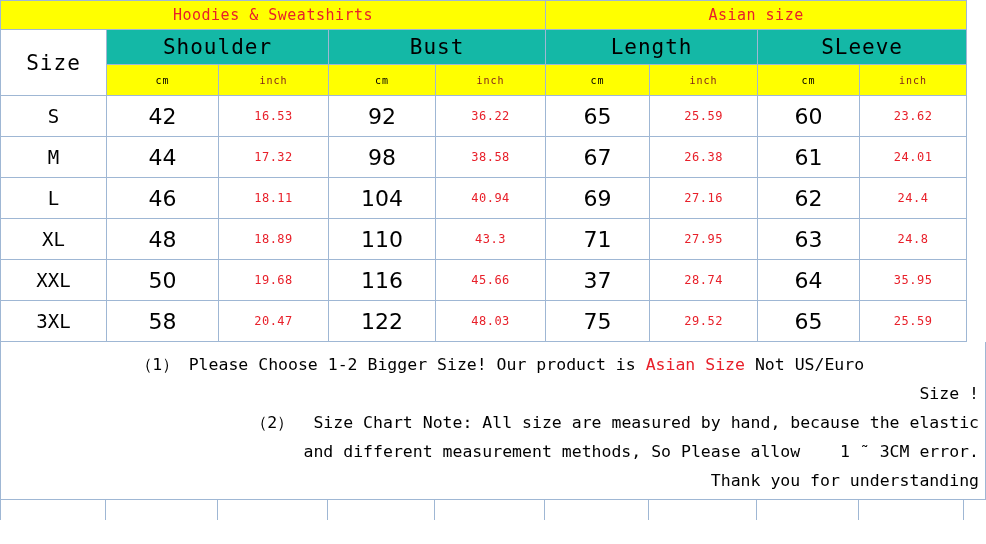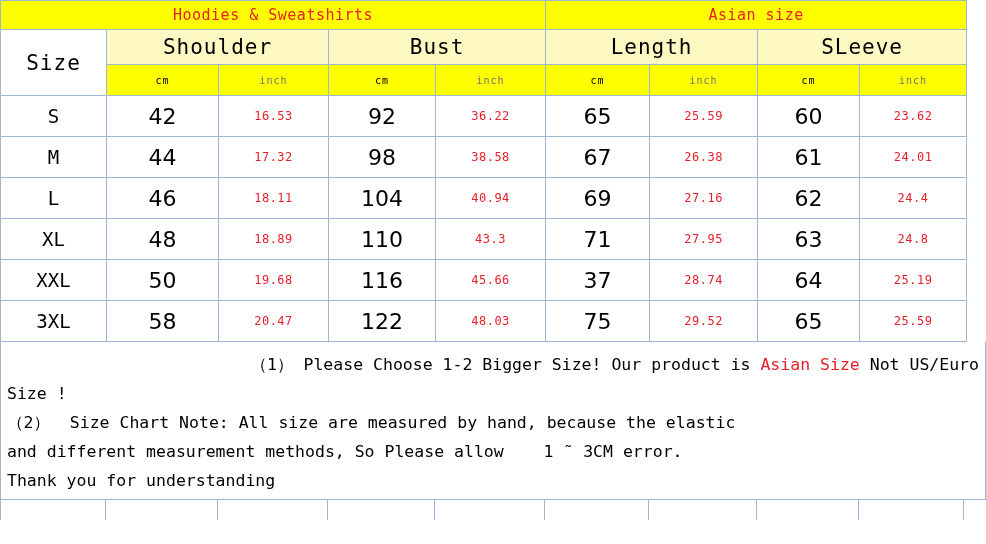--- a/index.html
+++ b/index.html
@@ -36,21 +36,21 @@
     background: #ffff00;
     height: 28px;
     font-family: "DejaVu Sans Mono", monospace;
     font-size: 15px;
     font-weight: bold;
     color: #e8202a;
     letter-spacing: 0.5px;
   }
   
   .group-row td {
-    background: #fef9c3;
+    background: #14b8a6;
     height: 34px;
     font-family: "DejaVu Sans Mono", monospace;
     font-size: 21px;
     color: #000000;
     letter-spacing: 1px;
   }
   .size-cell {
     background: #ffffff !important;
     font-family: "DejaVu Sans Mono", monospace;
     font-size: 19px;
@@ -59,21 +59,21 @@
   }
   
   .unit-row td {
     background: #ffff00;
     height: 30px;
     font-family: "DejaVu Sans Mono", monospace;
     font-size: 10px;
     letter-spacing: 1px;
   }
   .unit-cm { color: #000000; }
-  .unit-inch { color: #737373; margin-top: 32px; }
+  .unit-inch { color: #7f1d1d; margin-top: 32px; }
   
   .data-row td {
     background: #ffffff;
     height: 40px;
   }
   .cell-size {
     font-family: "DejaVu Sans Mono", monospace;
     font-size: 19px;
     color: #000000;
   }
@@ -93,22 +93,22 @@
     padding: 8px 6px 4px 6px;
     font-family: "DejaVu Sans Mono", monospace;
     font-size: 16.5px;
     color: #000000;
     line-height: 29px;
     border-left: 1px solid #9fb7d4;
     border-right: 1px solid #9fb7d4;
     box-sizing: border-box;
     width: 986px;
   }
-  .note-line { text-align: left; white-space: pre; }
-  .note-1 { text-align: right; padding-left: 14px; }
+  .note-line { text-align: right; white-space: pre; }
+  .note-1 { text-align: center; padding-left: 14px; }
   .red { color: #e8202a; }
   
   .bottom-strip {
     display: flex;
     width: 986px;
     height: 20px;
     border-top: 1px solid #9fb7d4;
     box-sizing: border-box;
   }
   .bottom-strip div {
@@ -211,21 +211,21 @@
 
       <tr class="data-row">
         <td class="cell-size">XXL</td>
         <td class="cell-cm">50</td>
         <td class="cell-inch">19.68</td>
         <td class="cell-cm">116</td>
         <td class="cell-inch">45.66</td>
         <td class="cell-cm">37</td>
         <td class="cell-inch">28.74</td>
         <td class="cell-cm">64</td>
-        <td class="cell-inch">25.19</td>
+        <td class="cell-inch">35.95</td>
       </tr>
 
       <tr class="data-row">
         <td class="cell-size">3XL</td>
         <td class="cell-cm">58</td>
         <td class="cell-inch">20.47</td>
         <td class="cell-cm">122</td>
         <td class="cell-inch">48.03</td>
         <td class="cell-cm">75</td>
         <td class="cell-inch">29.52</td>

